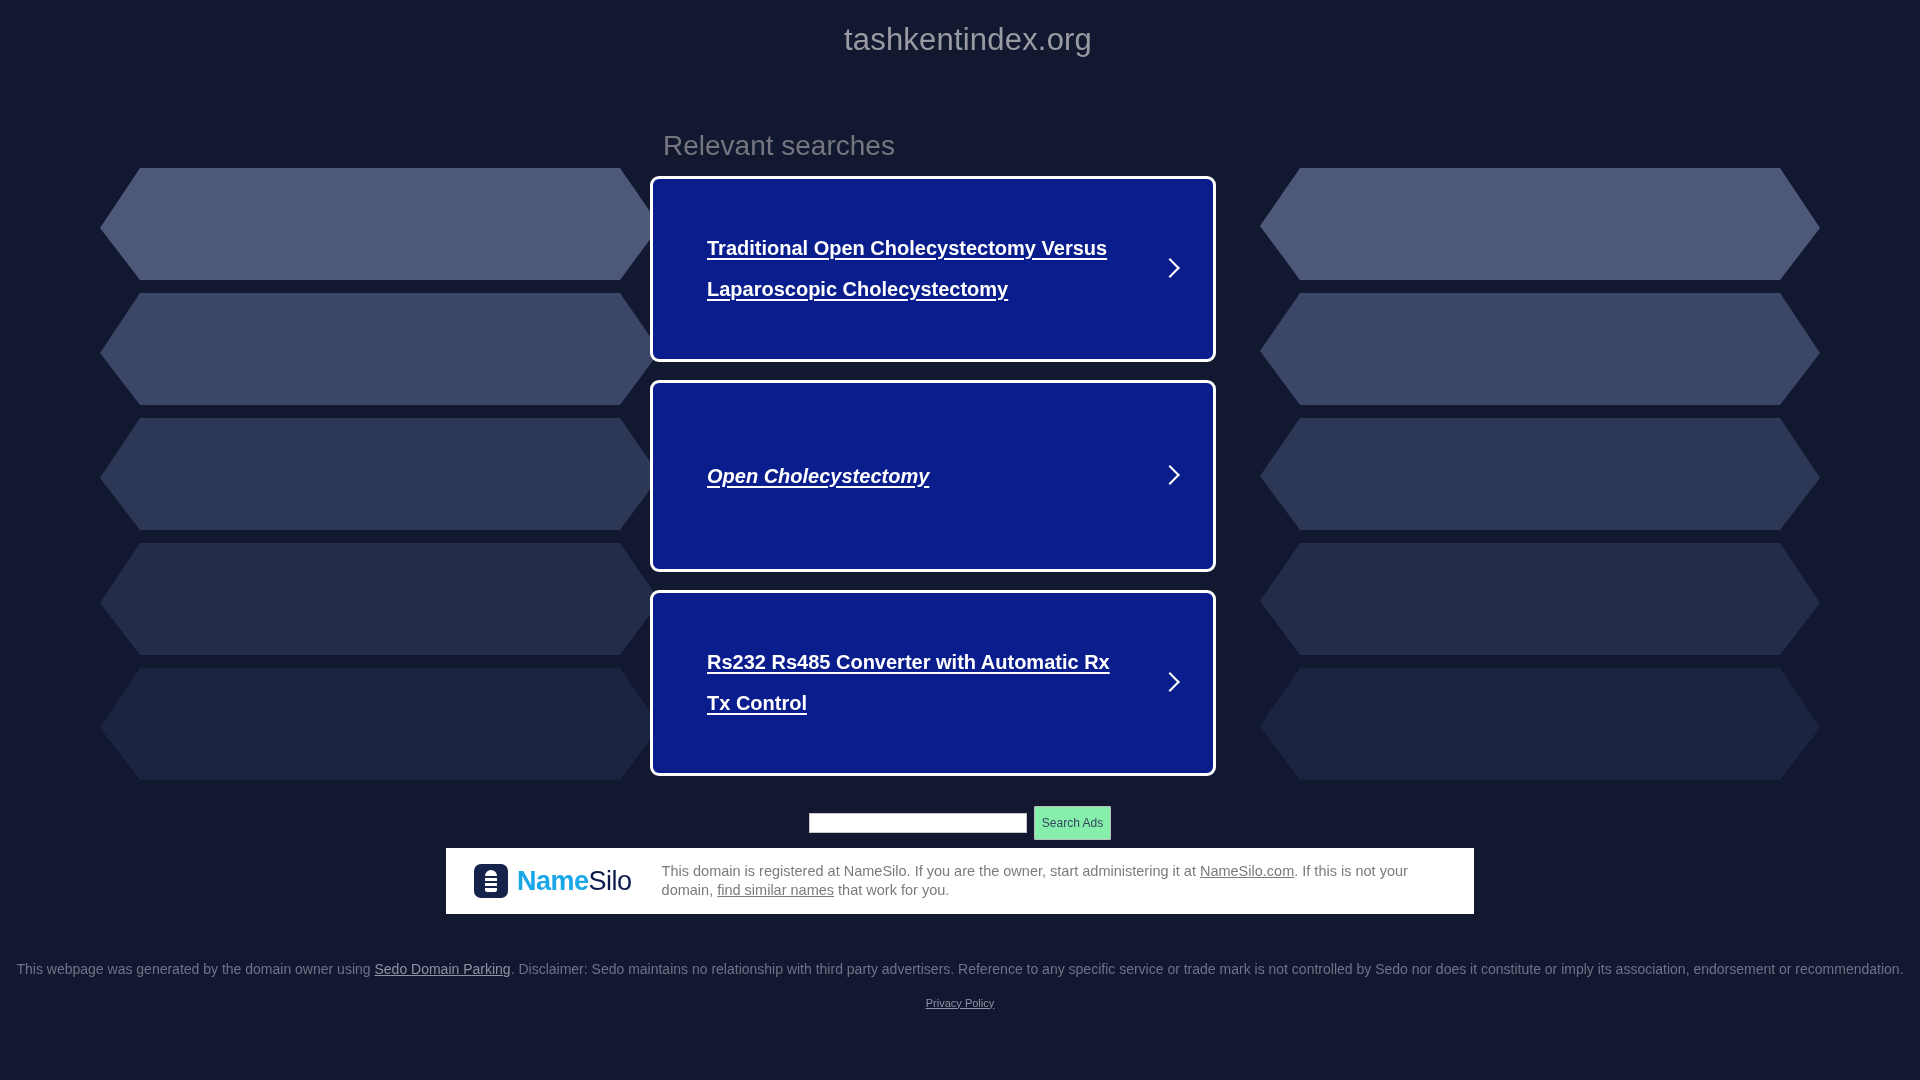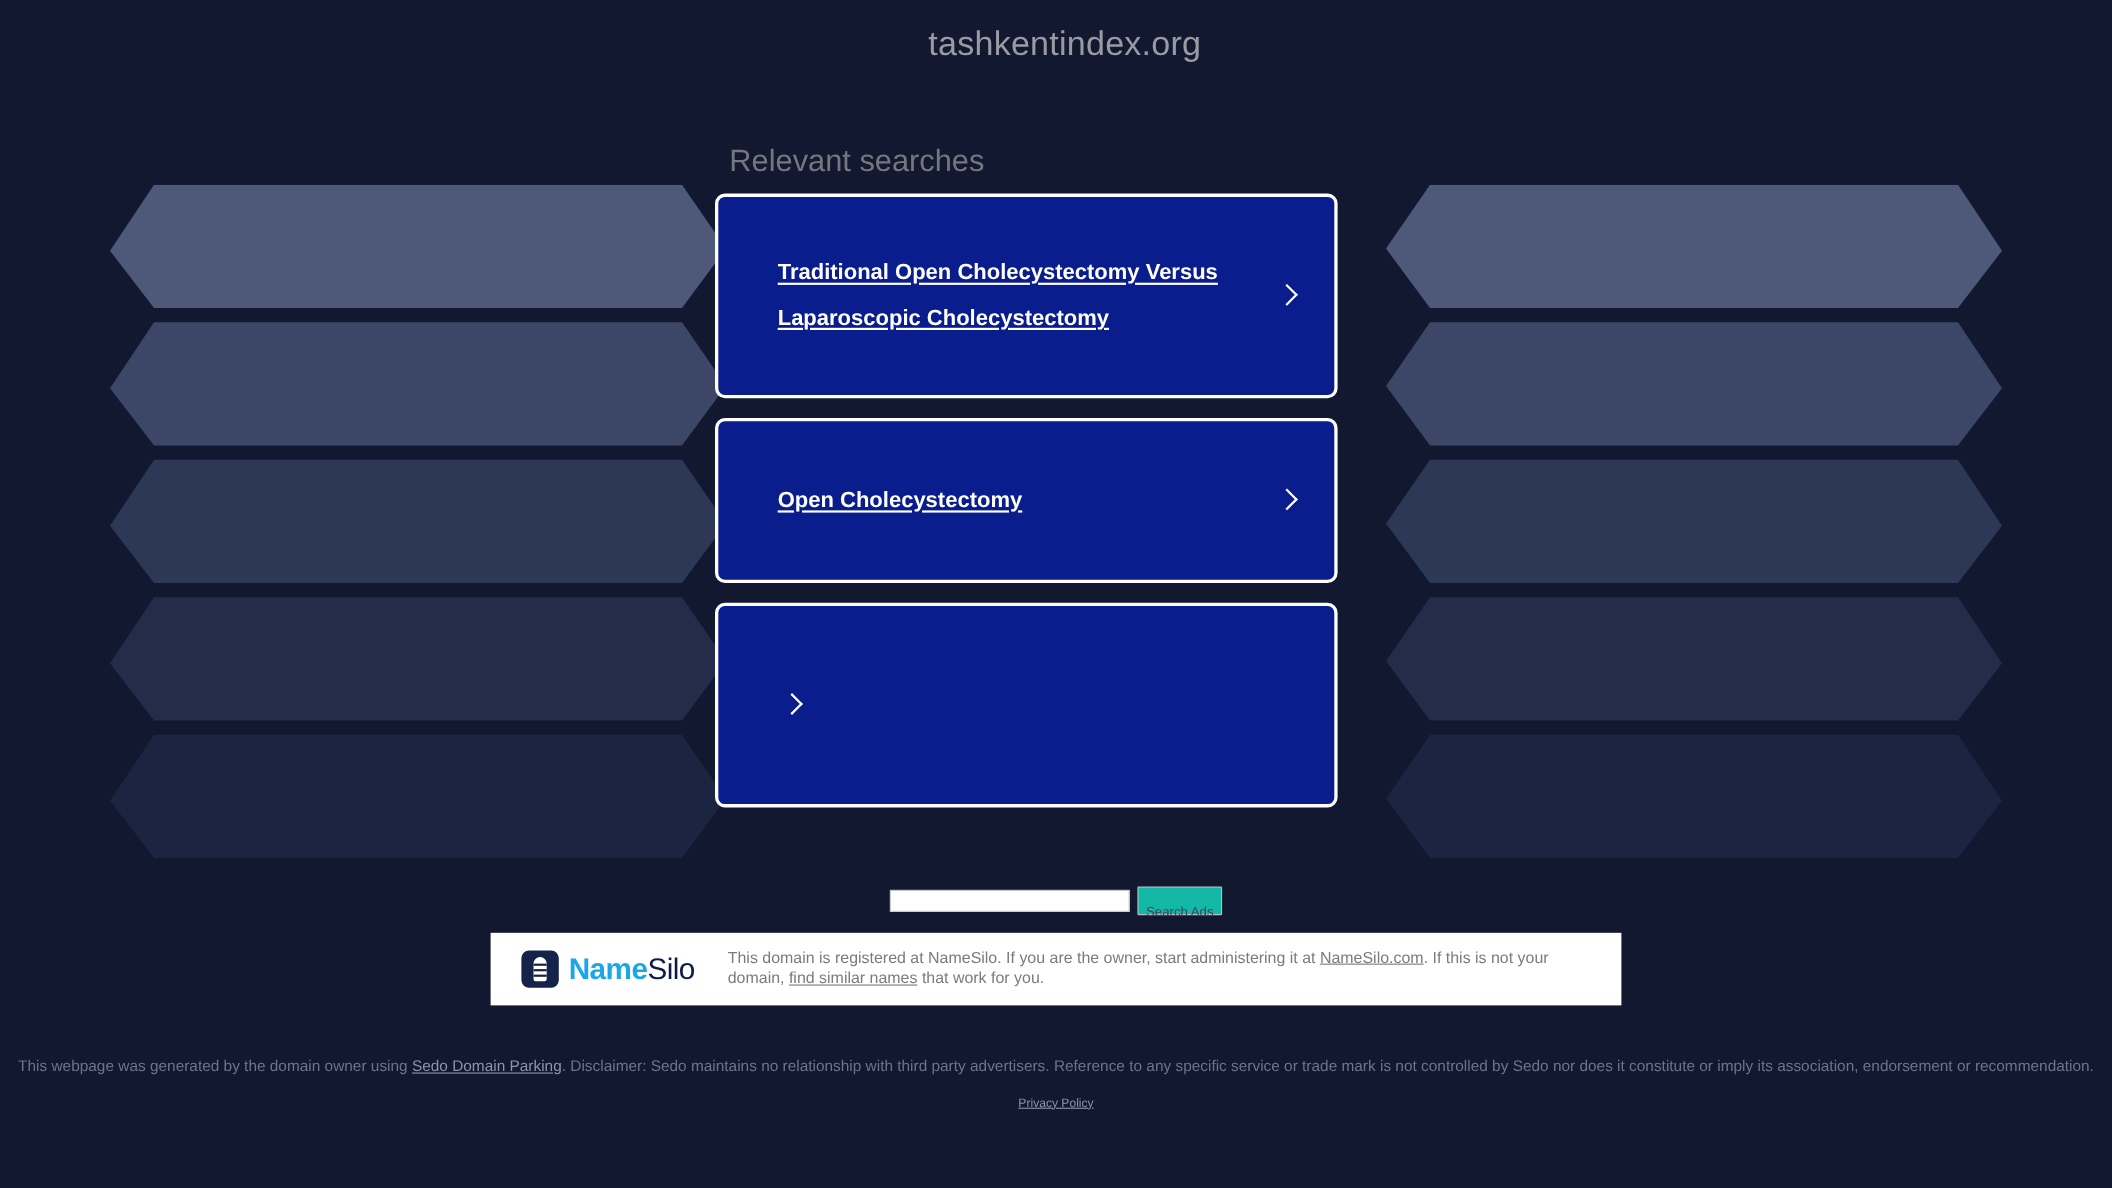--- a/index.html
+++ b/index.html
@@ -65,21 +65,21 @@
     background: #0a1d8c;
     border: 3px solid #ffffff;
     border-radius: 9px;
     margin-bottom: 18px;
     display: flex;
     align-items: center;
     padding: 0 30px 0 54px;
     cursor: pointer;
   }
   .ad-card.h-tall  { height: 186px; }
-  .ad-card.h-short { height: 150px; }
+  .ad-card.h-short { height: 192px; font-style: italic; }
   .ad-title {
     flex: 1 1 auto;
     color: #ffffff;
     font-size: 20px;
     font-weight: bold;
     line-height: 41px;
     text-decoration: underline;
     text-underline-offset: 3px;
     padding-right: 20px;
   }
@@ -115,28 +115,28 @@
     border: 1px solid #c8c8c8;
     border-radius: 0;
     font-family: "Liberation Sans", sans-serif;
     font-size: 12px;
     color: #111;
     padding: 1px 3px;
     outline: none;
   }
   .search-btn {
     margin-left: 7px;
-    height: 22px;
-    background: #14b8a6;
+    height: 34px;
+    background: #86efac;
     border: 1px solid #bdbdbd;
     border-radius: 1px;
     font-family: "Liberation Sans", sans-serif;
     font-size: 12px;
     color: #35465c;
-    padding: 12px 7px;
+    padding: 0 7px;
     cursor: pointer;
     line-height: 20px;
   }
 
   
   .ns-banner {
     position: absolute;
     top: 848px;
     left: 446px;
     width: 1028px;
@@ -242,20 +242,21 @@
       <div class="ad-title">Traditional Open Cholecystectomy Versus Laparoscopic Cholecystectomy</div>
       <div class="chev"></div>
     </div>
 
     <div class="ad-card h-short">
       <div class="ad-title">Open Cholecystectomy</div>
       <div class="chev"></div>
     </div>
 
     <div class="ad-card h-tall">
+      <div class="ad-title">Rs232 Rs485 Converter with Automatic Rx Tx Control</div>
       <div class="chev"></div>
     </div>
 
   </div>
 
   <div class="searchbar">
     <input class="search-input" type="text" placeholder="" style="">
     <button class="search-btn">Search Ads</button>
   </div>
 

